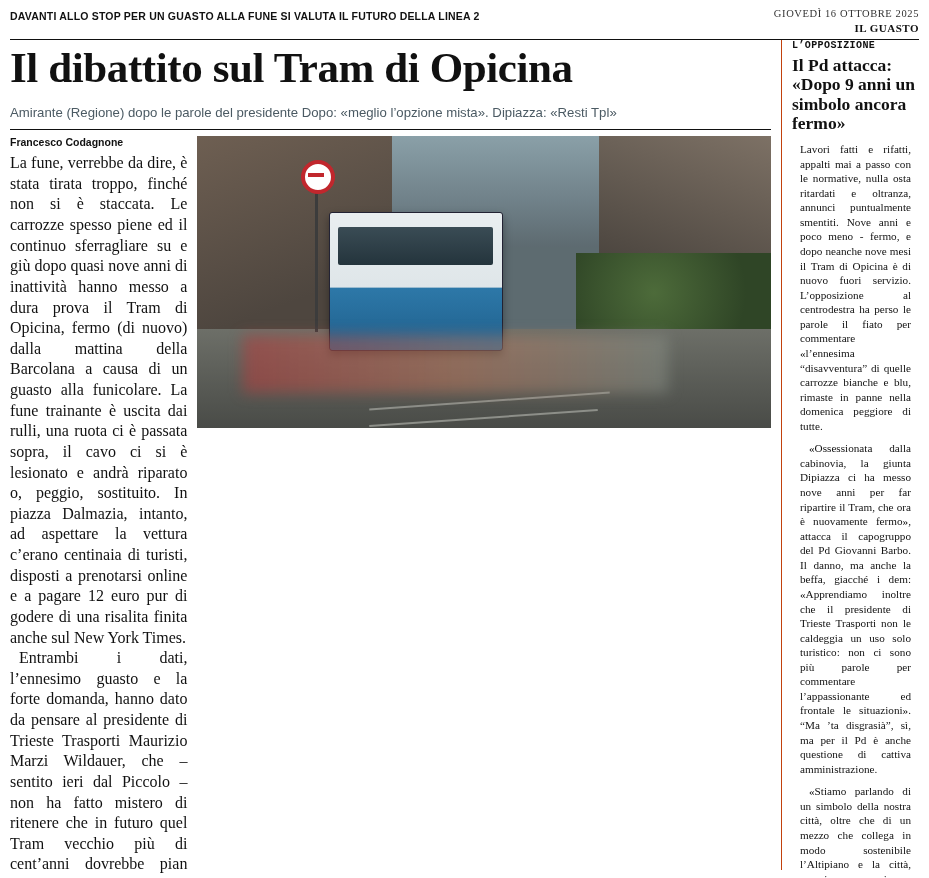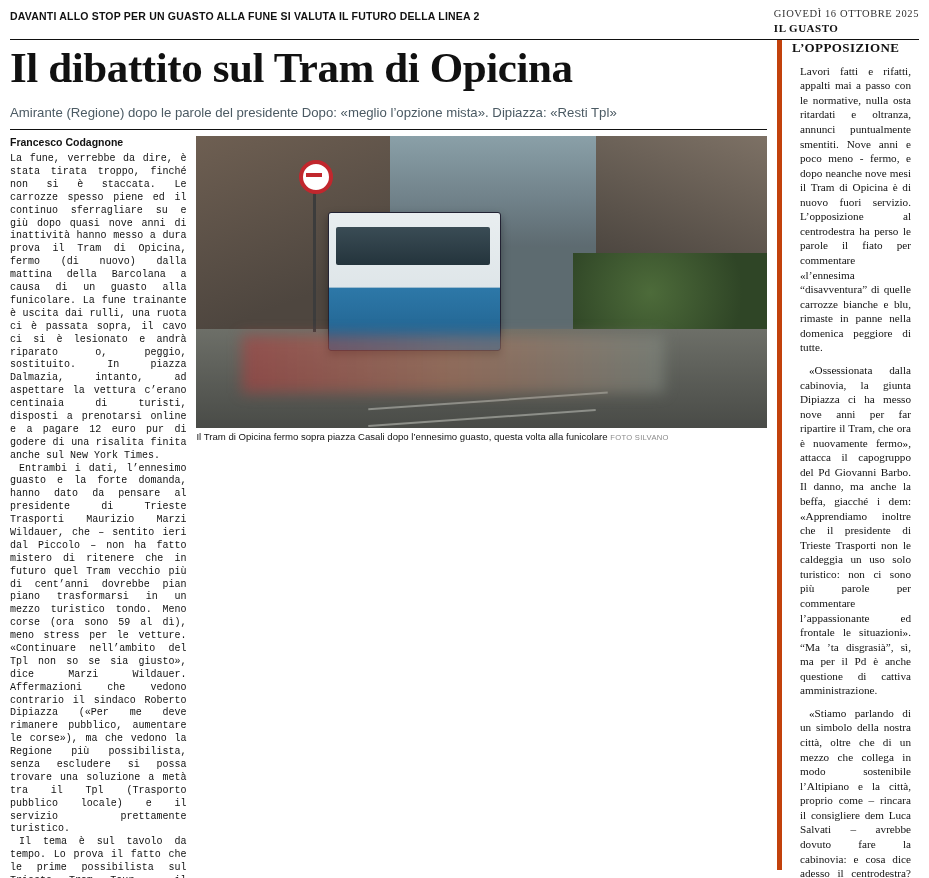--- a/index.html
+++ b/index.html
@@ -12,29 +12,29 @@
   }
   .page{width:929px;height:878px;position:relative;box-sizing:border-box;padding:8px 10px 12px 10px;}
 
   
   .topbar{display:flex;align-items:flex-start;justify-content:space-between;}
   .kicker{
     font-family:"Liberation Sans", sans-serif;
     font-weight:bold;font-size:10.5px;letter-spacing:.2px;
     text-transform:uppercase;color:#111;padding-top:2px;
   }
-  .dateblock{text-align:left;line-height:1.15;}
+  .dateblock{text-align:right;line-height:1.15;}
   .dateline{font-family:"Liberation Serif",serif;font-size:10.5px;letter-spacing:.6px;color:#333;}
   .masthead{font-family:"Liberation Serif",serif;font-weight:bold;font-size:11px;letter-spacing:.5px;color:#111;margin-top:2px;}
 
   .rulewrap{border-top:1px solid #111;margin-top:4px;}
 
   
   .grid{display:flex;gap:0;height:830px;}
-  .left{width:772px;box-sizing:border-box;padding-right:10px;border-right:5px solid #c2410c;}
+  .left{width:772px;box-sizing:border-box;padding-right:10px;border-right:1px solid #c2410c;}
   .right{width:147px;box-sizing:border-box;padding-left:10px;}
 
   
   h1.headline{
     font-family:"Liberation Serif", serif;
     font-weight:bold;
     font-size:43px;
     line-height:1.03;
     margin:6px 0 0 0;
     letter-spacing:-0.4px;
@@ -50,24 +50,23 @@
 
   
   .cols{display:flex;gap:10px;}
   .col{width:180px;}
   .byline{
     font-family:"Liberation Sans", sans-serif;
     font-weight:bold;font-size:10.5px;margin-bottom:5px;color:#111;
     border-bottom:0;
   }
   p.body{
-    font-size:10px;line-height:1.29;text-align:justify;margin:0 0 0 0;
+    font-size:16px;line-height:1.29;text-align:justify;margin:0 0 0 0;
     text-indent:0;
     hyphens:auto;
-    font-family:Liberation Mono, monospace;
   }
   p.body + p.body{text-indent:9px;}
 
   
   .photo{
     position:relative;width:100%;height:292px;overflow:hidden;background:#5d6b70;
   }
   .photo .sky{position:absolute;left:0;top:0;width:100%;height:38%;
     background:linear-gradient(180deg,#8aa0a8 0%, #6f8088 60%, #5d6a70 100%);}
   .photo .buildingL{position:absolute;left:0;top:0;width:34%;height:74%;
@@ -107,21 +106,21 @@
   .p3{background:linear-gradient(180deg,#aab5bc 0%,#5d6a72 100%);}
   .pface{position:absolute;left:50%;top:26%;transform:translateX(-50%);
     width:44px;height:52px;border-radius:50% 50% 46% 46%;background:#d8b293;}
   .phair{position:absolute;left:50%;top:20%;transform:translateX(-50%);
     width:50px;height:30px;border-radius:25px 25px 0 0;background:#4a3a30;}
   .phair.blonde{background:#c79a52;width:58px;height:46px;border-radius:28px 28px 18px 18px;top:19%;}
   .phair.gray{background:#9a9a97;}
 
   
   .rail-kicker{
-    font-family:Liberation Serif, serif;font-weight:bold;font-size:13px;
+    font-family:Liberation Mono, monospace;font-weight:bold;font-size:10px;
     letter-spacing:.4px;text-transform:uppercase;color:#111;
   }
   .rail-title{
     font-family:"Liberation Serif", serif;font-weight:bold;font-size:17.5px;
     line-height:1.12;margin:5px 0 8px 0;
   }
   .rail p{font-size:11.2px;line-height:1.3;text-align:justify;margin:8px;}
   .rail p + p{text-indent:9px;}
   .midcols{display:flex;gap:10px;margin-top:7px;}
   .mcol{width:180px;}
@@ -169,24 +168,20 @@
             <div class="greenery"></div>
             <div class="ground"></div>
             <div class="post"></div>
             <div class="sign"></div>
             <div class="tram"></div>
             <div class="tramwin"></div>
             <div class="rail1"></div>
             <div class="rail2"></div>
             <div class="blur"></div>
           </div>
-          <div class="caption">
-            <span>Il Tram di Opicina fermo sopra piazza Casali dopo l’ennesimo guasto, questa volta alla funicolare</span>
-            <span class="credit">FOTO SILVANO</span>
-          </div>
         </div>
       </div>
 
       <div class="midcols">
 
         <div class="mcol">
           <div class="portraits" style="display:block"></div>
         </div>
 
         <div class="mcol" style="margin-left:-180px;padding-left:0"></div>
@@ -235,20 +230,21 @@
             </div>
 
           </div>
         </div>
       </div>
 
     </div>
 
     <div class="right rail">
       <div class="rail-kicker">L’OPPOSIZIONE</div>
+      <div class="rail-title">Il Pd attacca: «Dopo 9 anni un simbolo ancora fermo»</div>
       <p>Lavori fatti e rifatti, appalti mai a passo con le normative, nulla osta ritardati e oltranza, annunci puntualmente smentiti. Nove anni e poco meno - fermo, e dopo neanche nove mesi il Tram di Opicina è di nuovo fuori servizio. L’opposizione al centrodestra ha perso le parole il fiato per commentare «l’ennesima “disavventura” di quelle carrozze bianche e blu, rimaste in panne nella domenica peggiore di tutte.</p>
       <p>«Ossessionata dalla cabinovia, la giunta Dipiazza ci ha messo nove anni per far ripartire il Tram, che ora è nuovamente fermo», attacca il capogruppo del Pd Giovanni Barbo. Il danno, ma anche la beffa, giacché i dem: «Apprendiamo inoltre che il presidente di Trieste Trasporti non le caldeggia un uso solo turistico: non ci sono più parole per commentare l’appassionante ed frontale le situazioni». “Ma ’ta disgrasià”, sì, ma per il Pd è anche questione di cattiva amministrazione.</p>
       <p>«Stiamo parlando di un simbolo della nostra città, oltre che di un mezzo che collega in modo sostenibile l’Altipiano e la città, proprio come – rincara il consigliere dem Luca Salvati – avrebbe dovuto fare la cabinovia: e cosa dice adesso il centrodestra? Intende mettersi seriamente all’opera per far ripartire il Tram, o alza bandiera bianca anche su questo?». «Dopo anni di promesse e rinvii, il Tram resta l’ennesimo esempio di gestione superficiale e mancanza di visione. Trieste – concludono i dem – merita un trasporto pubblico efficiente, non annunci e soluzioni improvvisate».</p>
 
     </div>
 
   </div>
 </div>
 
 </body></html>

